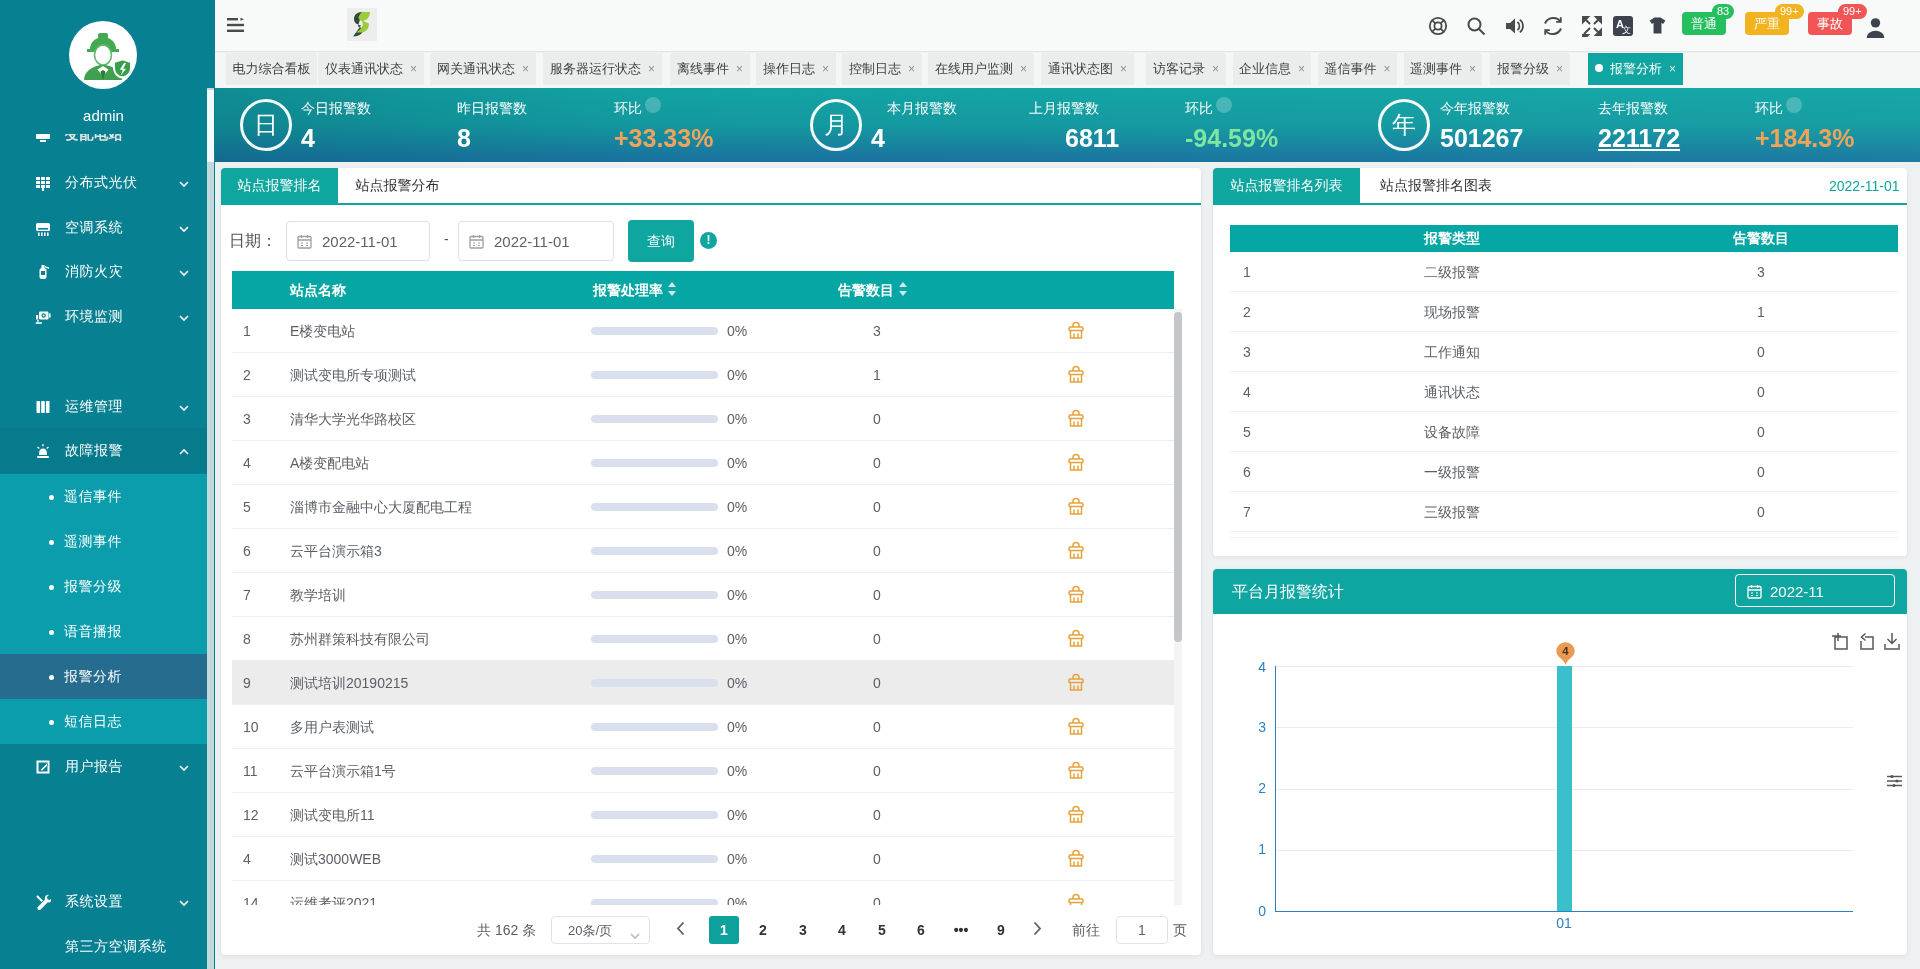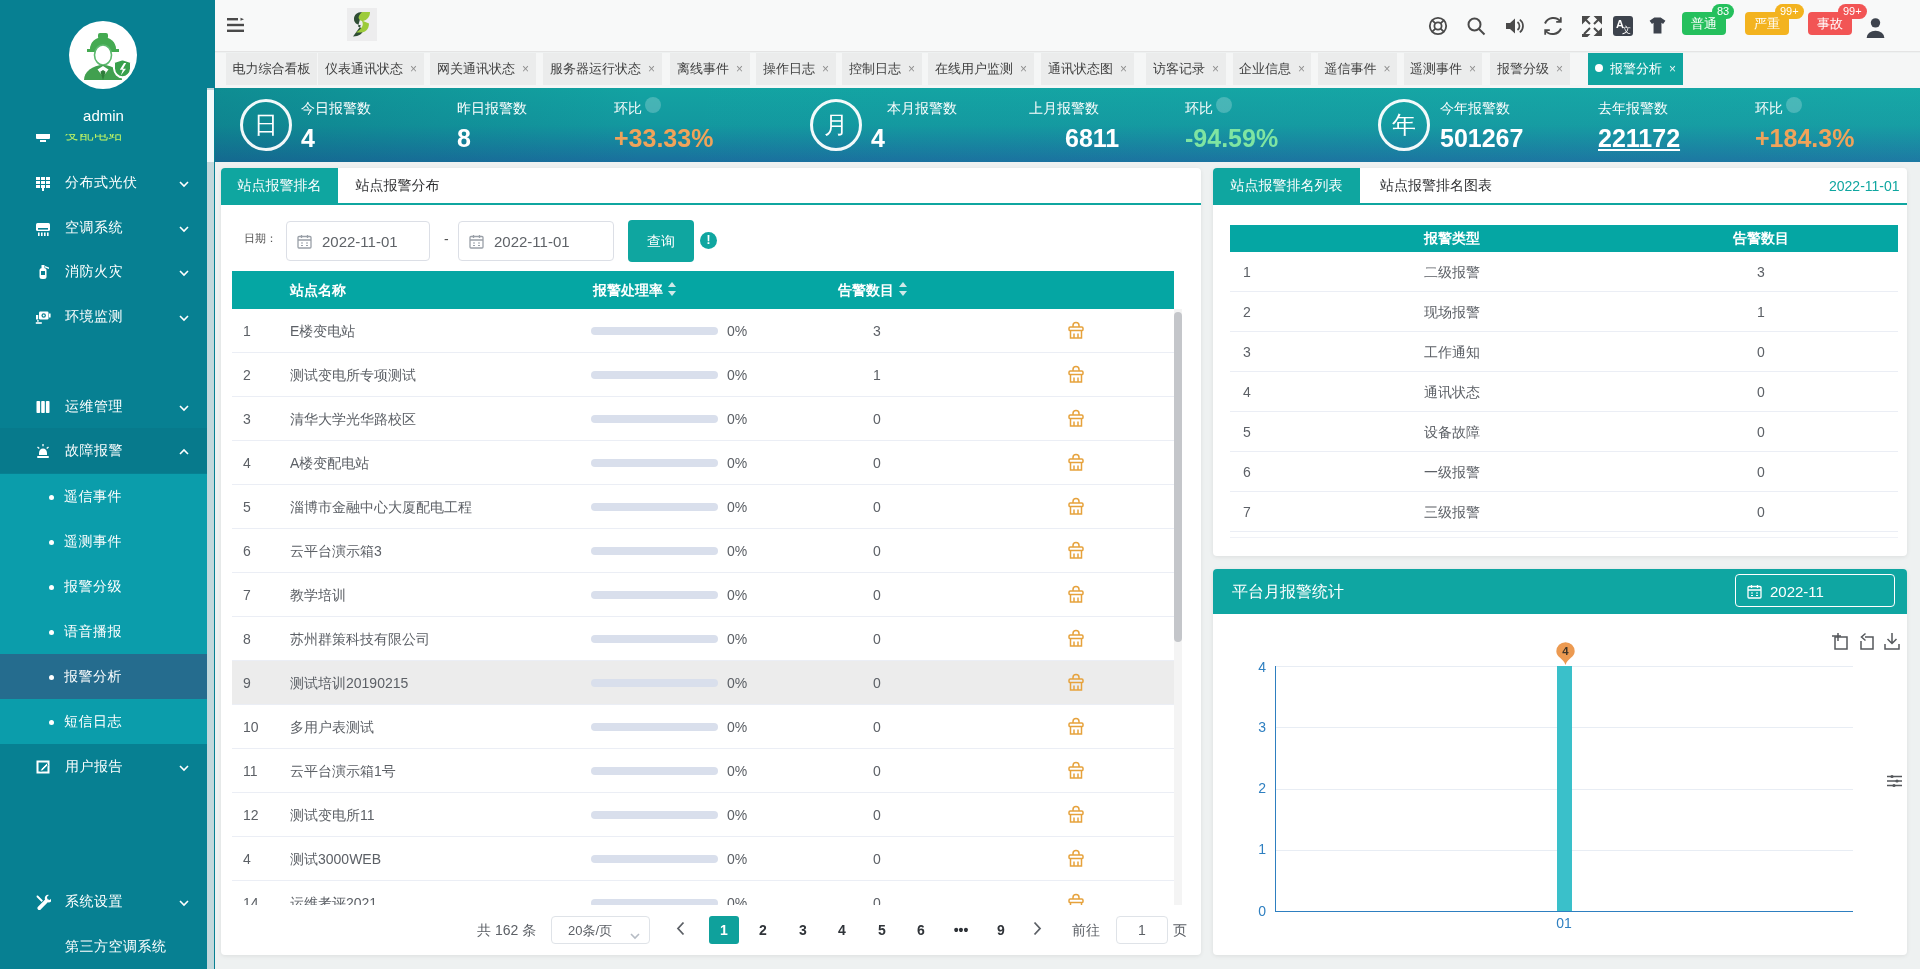--- a/index.html
+++ b/index.html
@@ -18,21 +18,21 @@
 .mi .ic { position:absolute; left:35px; top:50%; margin-top:-8px; width:16px; height:16px; }
 .mi .tx { position:absolute; left:65px; top:50%; margin-top:-9px; font-size:14px; letter-spacing:0.5px; white-space:nowrap; }
 .mi .ar { position:absolute; right:18px; top:50%; margin-top:-4px; width:10px; height:10px; }
 .ar svg, .ic svg { display:block; width:100%; height:100%; }
 #submenu { position:absolute; left:0; top:474px; width:207px; height:270px; background:#0b9dab; }
 .smi { position:absolute; left:0; width:207px; height:45px; color:#fff; }
 .smi .dot { position:absolute; left:49px; top:50%; margin-top:-2px; width:5px; height:5px; border-radius:50%; background:#fff; }
 .smi .tx { position:absolute; left:64px; top:50%; margin-top:-9px; font-size:14px; letter-spacing:0.5px; }
 .smi.sel { background:#256c8e; }
 #mi-clip { position:absolute; left:0; top:134px; width:207px; height:13px; overflow:hidden; }
-#mi-clip .inner { position:absolute; left:0; top:-22px; width:228px; height:45px; color:#bef264; }
+#mi-clip .inner { position:absolute; left:0; top:-22px; width:228px; height:45px; color:#e5e5e5;font-weight:bold; }
 
 
 #topbar { position:absolute; left:215px; top:0; width:1705px; height:52px; background:#f8f9f9; border-bottom:1px solid #e4e4e4; }
 #hamb { position:absolute; left:12px; top:17px; width:18px; height:16px; }
 #logo { position:absolute; left:132px; top:8px; width:30px; height:33px; }
 #apptitle { position:absolute; left:249px; top:9px; font-size:26px; color:#26a39b; letter-spacing:1px; white-space:nowrap; }
 .hic { position:absolute; top:16px; width:20px; height:20px; color:#4d4d4d; }
 .badgebtn { position:absolute; top:12px; height:23px; line-height:23px; padding:0 9px; border-radius:4px; color:#fff; font-size:13px; }
 .badge { position:absolute; top:-8px; left:calc(100% - 14px); height:15px; line-height:15px; padding:0 5px; border-radius:8px; color:#fff; font-size:11px; white-space:nowrap; }
 
@@ -56,21 +56,21 @@
 
 .panel { position:absolute; background:#fff; border-radius:4px; box-shadow:0 1px 4px rgba(0,0,0,0.08); }
 #lpanel { left:221px; top:168px; width:980px; height:787px; }
 #rtop  { left:1213px; top:168px; width:694px; height:388px; }
 #rbot  { left:1213px; top:569px; width:694px; height:386px; }
 .ptab { position:absolute; top:0; height:35px; line-height:35px; font-size:14px; text-align:center; color:#303133; }
 .ptab.active { background:#0fa6a0; color:#fff; border-radius:4px 0 0 0; }
 .punder { position:absolute; top:35px; left:0; width:100%; height:2px; background:#0fa6a0; }
 
 
-#dlabel { position:absolute; left:23px; top:63px; font-size:11px; color:#555; }
+#dlabel { position:absolute; left:8px; top:63px; font-size:16px; color:#555; }
 .datebox { position:absolute; top:53px; height:40px; border:1px solid #dcdfe6; border-radius:4px; background:#fff; }
 .datebox .cal { position:absolute; left:10px; top:12px; width:15px; height:15px; }
 .datebox .dtx { position:absolute; left:35px; top:11px; font-size:15px; color:#5f6368; }
 #dash1 { position:absolute; left:223px; top:63px; color:#555; }
 #qbtn { position:absolute; left:407px; top:52px; width:66px; height:42px; background:#0fa6a0; border-radius:4px; color:#fff; font-size:14px; text-align:center; line-height:42px; }
 #warnc { position:absolute; left:479px; top:64px; width:17px; height:17px; border-radius:50%; background:#0fa6a0; color:#fff; font-size:12px; text-align:center; line-height:17px; font-weight:bold; }
 
 
 .thead { position:absolute; background:#05a6a3; color:#fff; font-weight:bold; font-size:14px;padding-left:16px; }
 .sortic { display:inline-block; width:10px; height:12px; vertical-align:-1px; margin-left:4px; }

